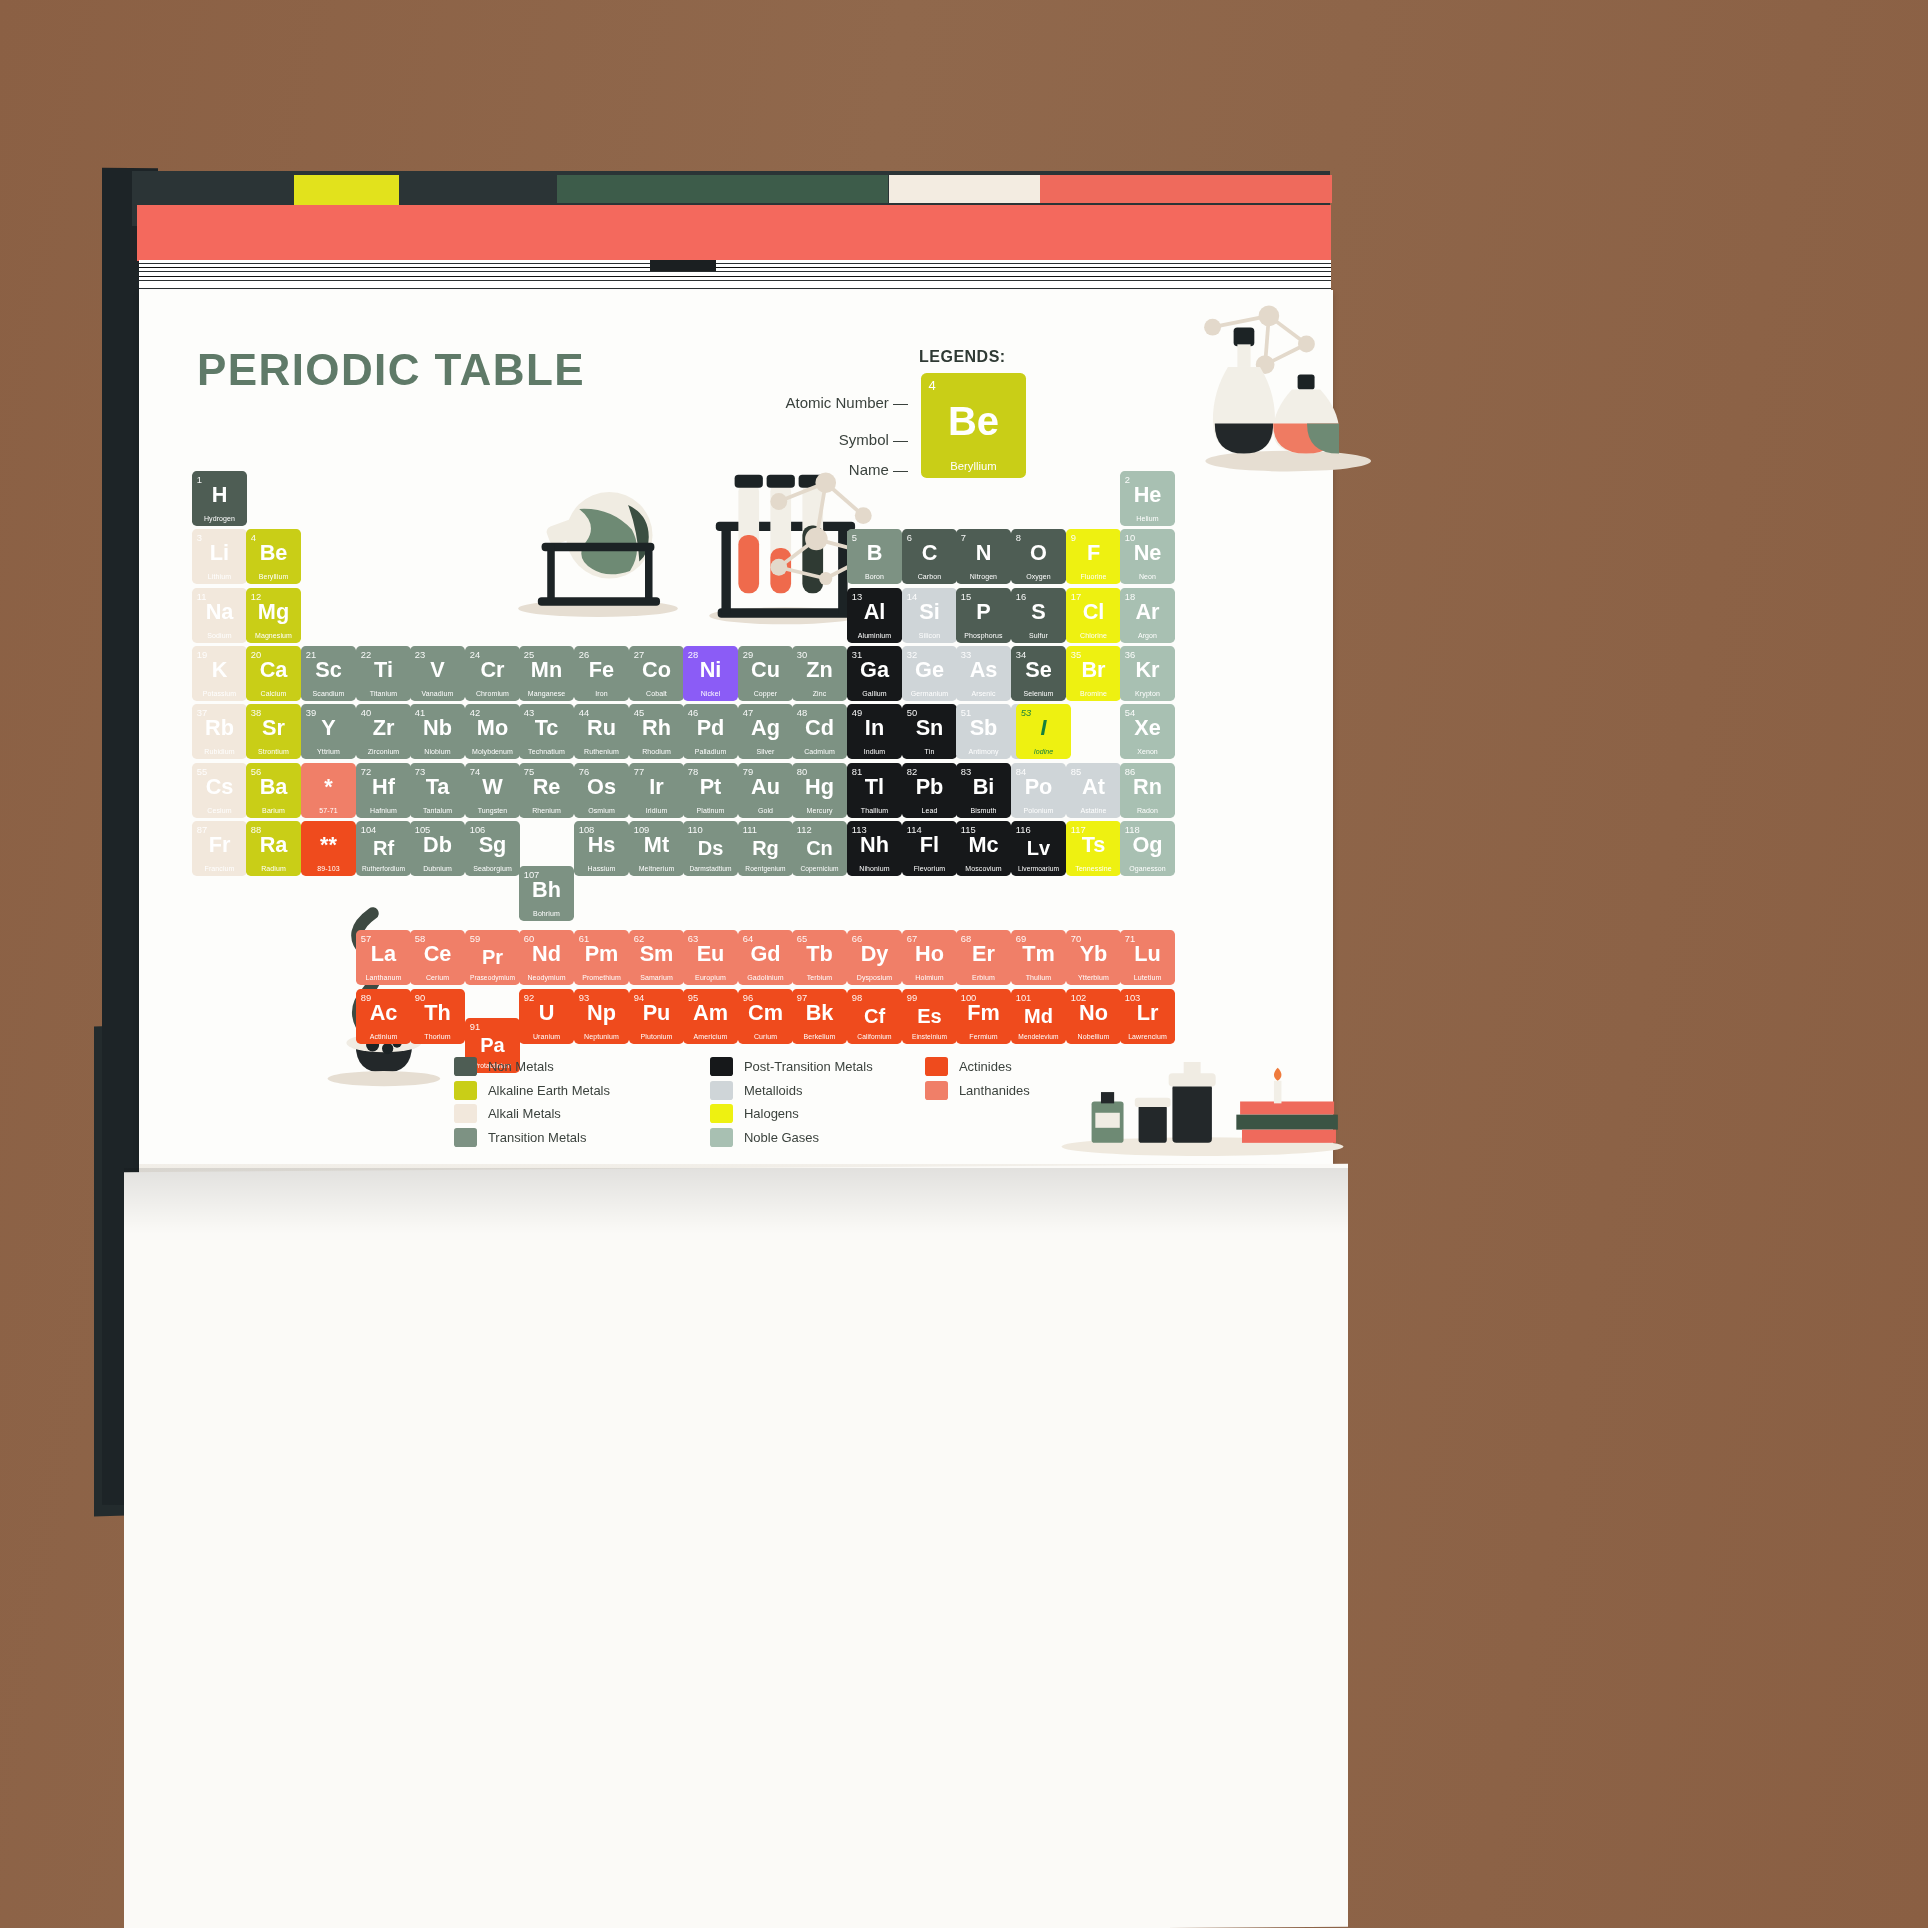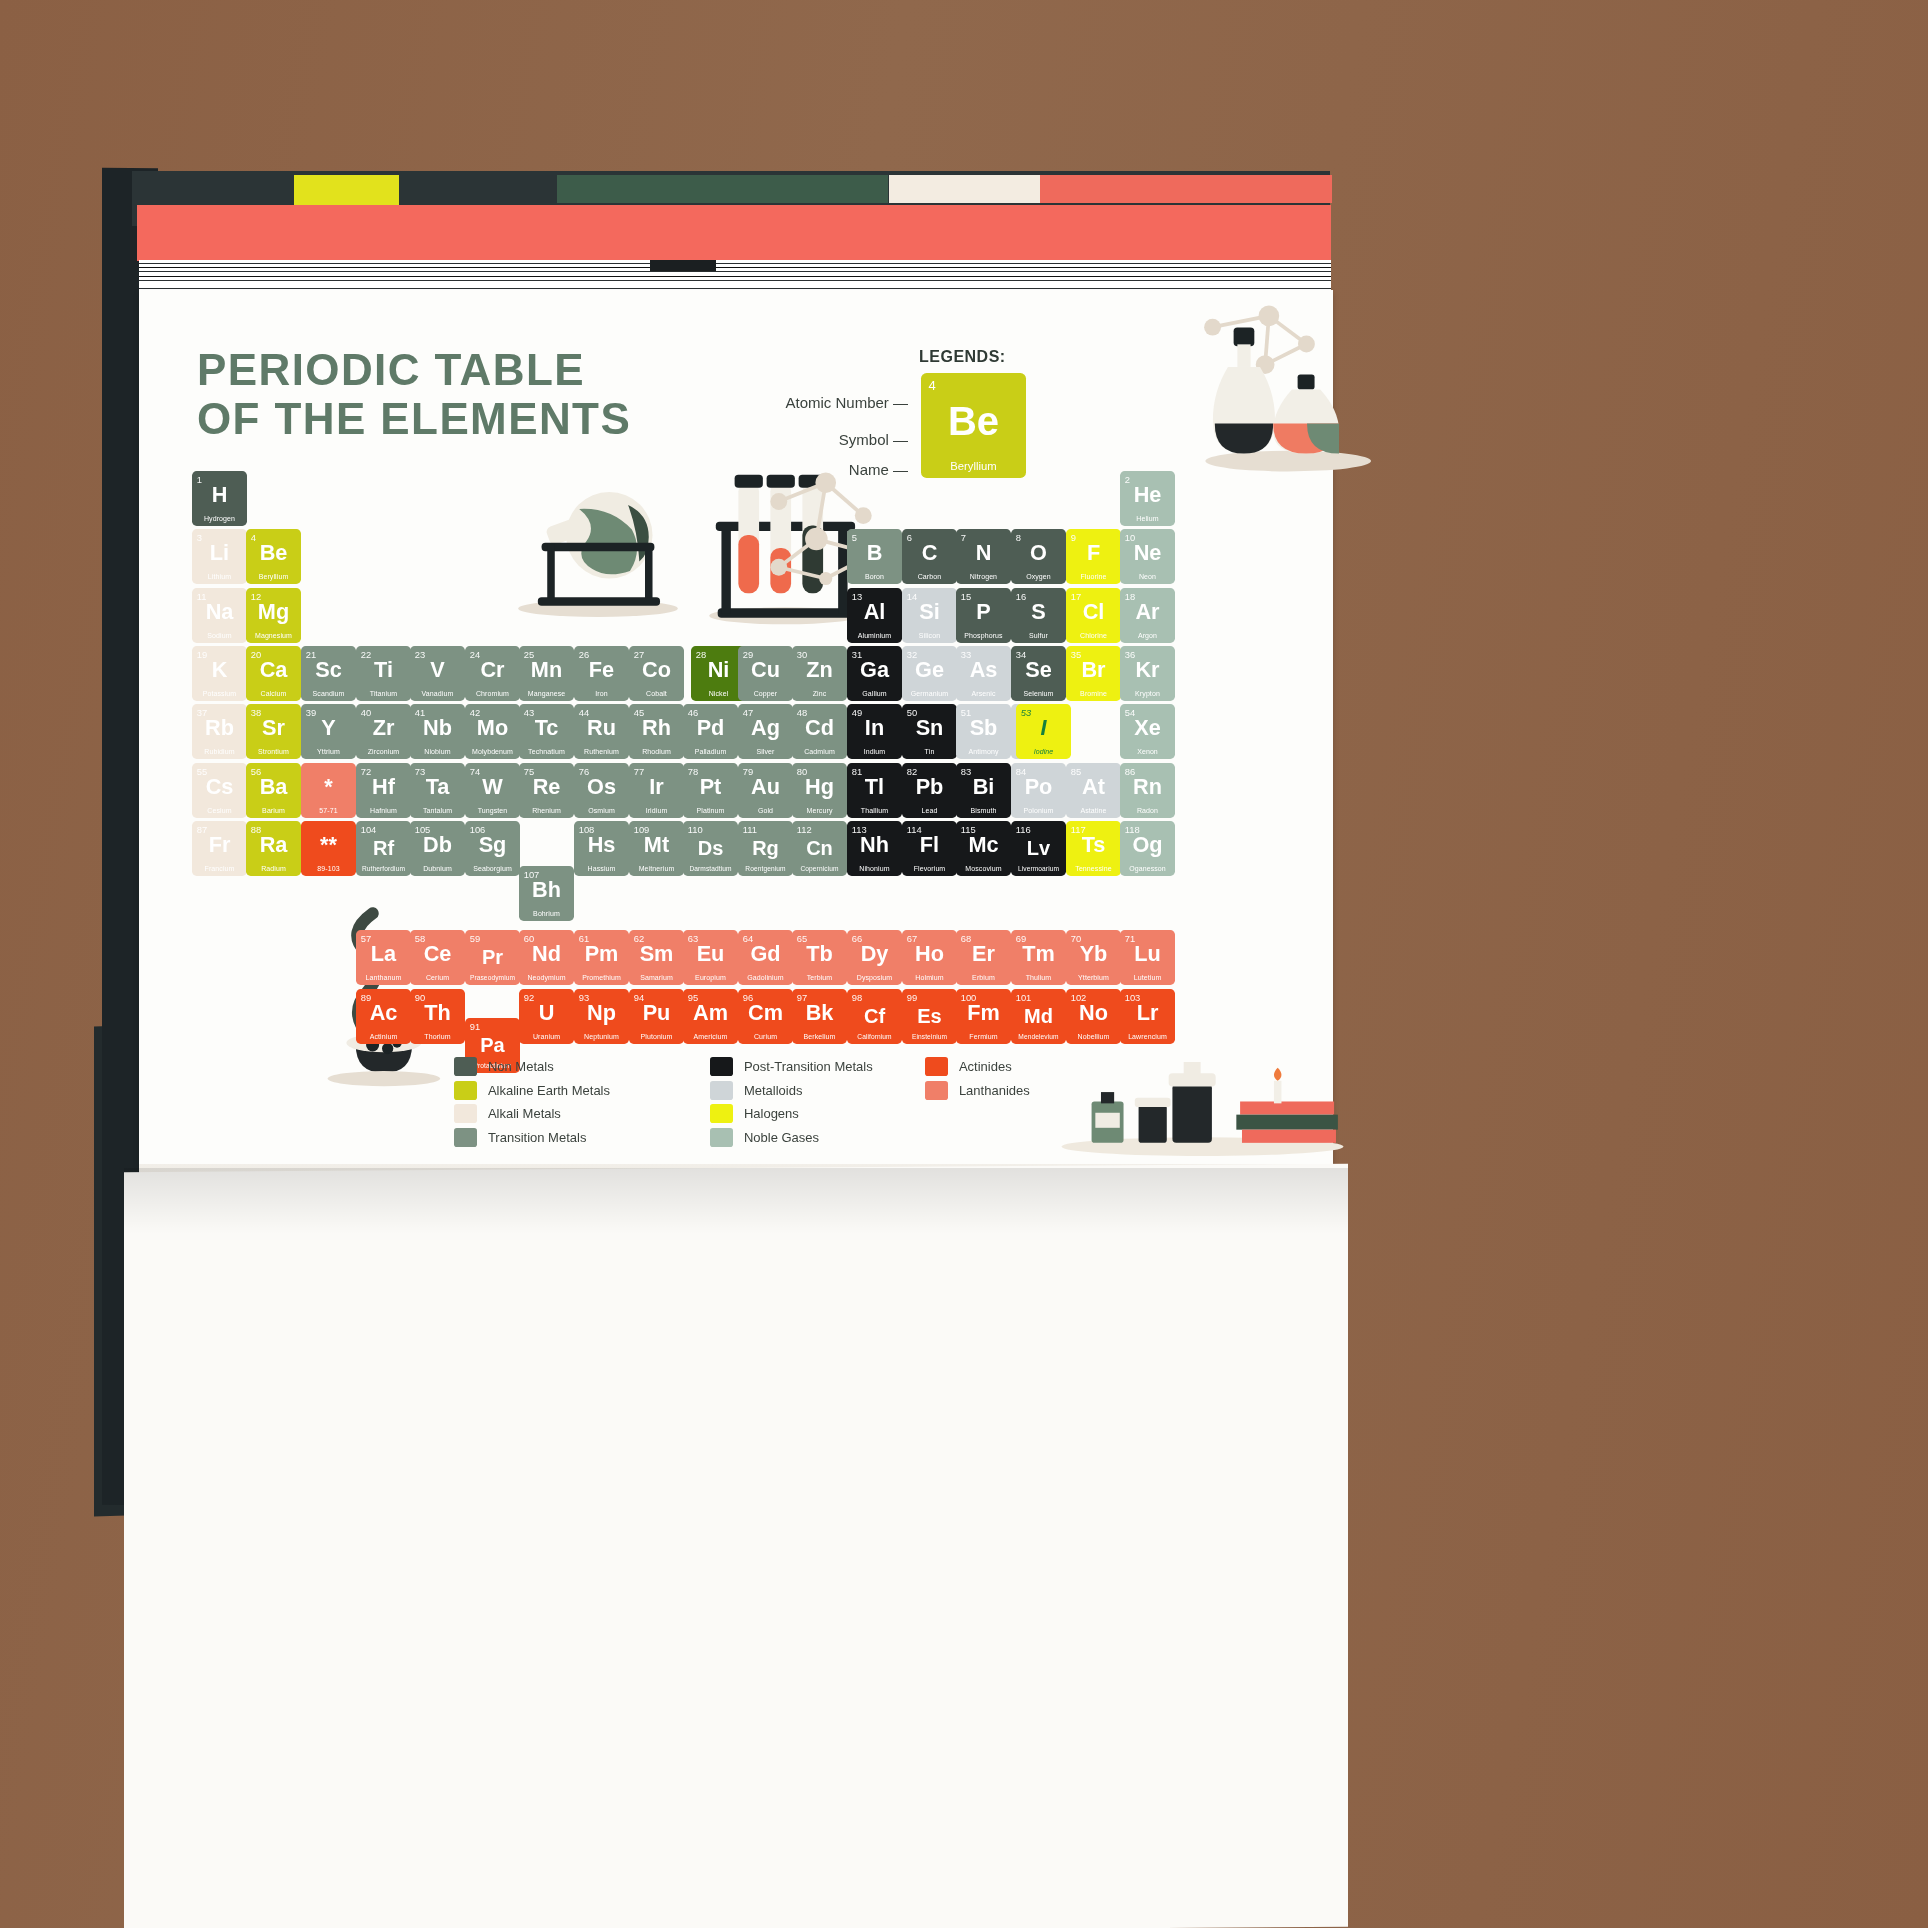--- a/index.html
+++ b/index.html
@@ -68,21 +68,20 @@
   <div id="cover-stripe-cream"></div>
   <div id="cover-stripe-red"></div>
   <div id="red-band"></div>
   <div id="page-edges"></div>
   <div id="edge-blot"></div>
 
   <div id="page">
 
     <div id="title">
       <div>PERIODIC TABLE</div>
-      <div>OF THE ELEMENTS</div>
     </div>
 
     <div id="legend-head">LEGENDS:</div>
     <div class="legend-row" style="left:552px;top:104px;">Atomic Number —</div>
     <div class="legend-row" style="left:552px;top:141px;">Symbol —</div>
     <div class="legend-row" style="left:552px;top:171px;">Name —</div>
     <div id="legend-sample" style="background: rgb(201, 206, 23);">
       <span class="num">4</span>
       <span class="sym">Be</span>
       <span class="nm">Beryllium</span>
@@ -315,21 +314,21 @@
         <div class="cell" style="left: 435px; top: 356px; background: rgb(125, 146, 131);">
           <span class="n">26</span>
           <span class="s">Fe</span>
           <span class="nm">Iron</span>
         </div>
         <div class="cell" style="left: 490px; top: 356px; background: rgb(125, 146, 131);">
           <span class="n">27</span>
           <span class="s">Co</span>
           <span class="nm">Cobalt</span>
         </div>
-        <div class="cell" style="left: 544px; top: 356px; background: #4d7c0f; margin-left: 8px;">
+        <div class="cell" style="left: 544px; top: 356px; background: #8b5cf6;">
           <span class="n">28</span>
           <span class="s">Ni</span>
           <span class="nm">Nickel</span>
         </div>
         <div class="cell" style="left: 599px; top: 356px; background: rgb(125, 146, 131);">
           <span class="n">29</span>
           <span class="s">Cu</span>
           <span class="nm">Copper</span>
         </div>
         <div class="cell" style="left: 653px; top: 356px; background: rgb(125, 146, 131);">

